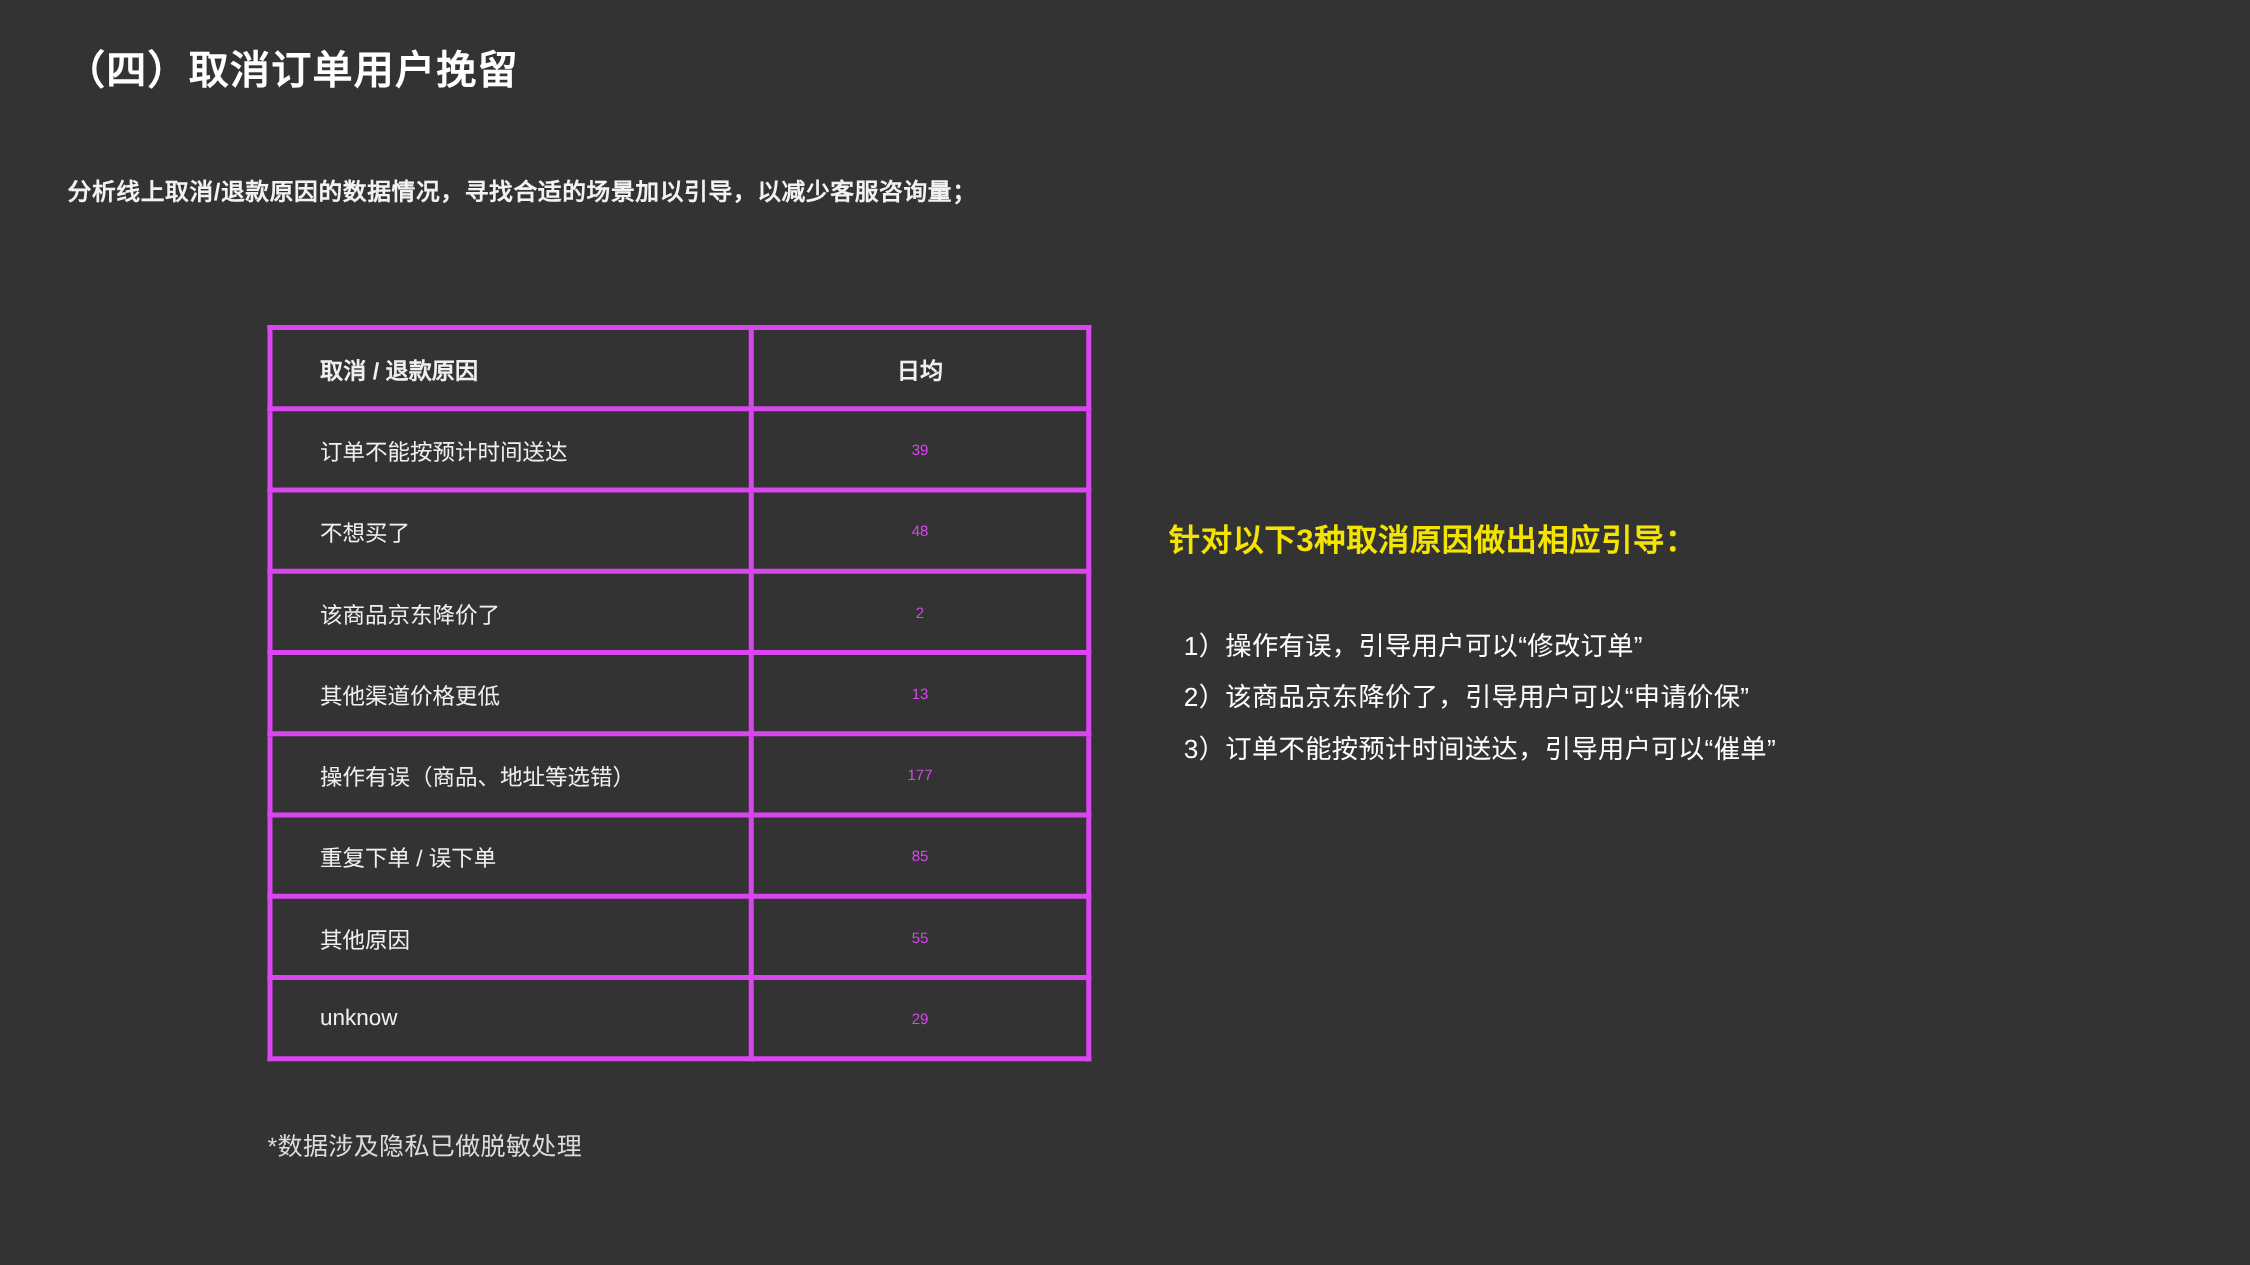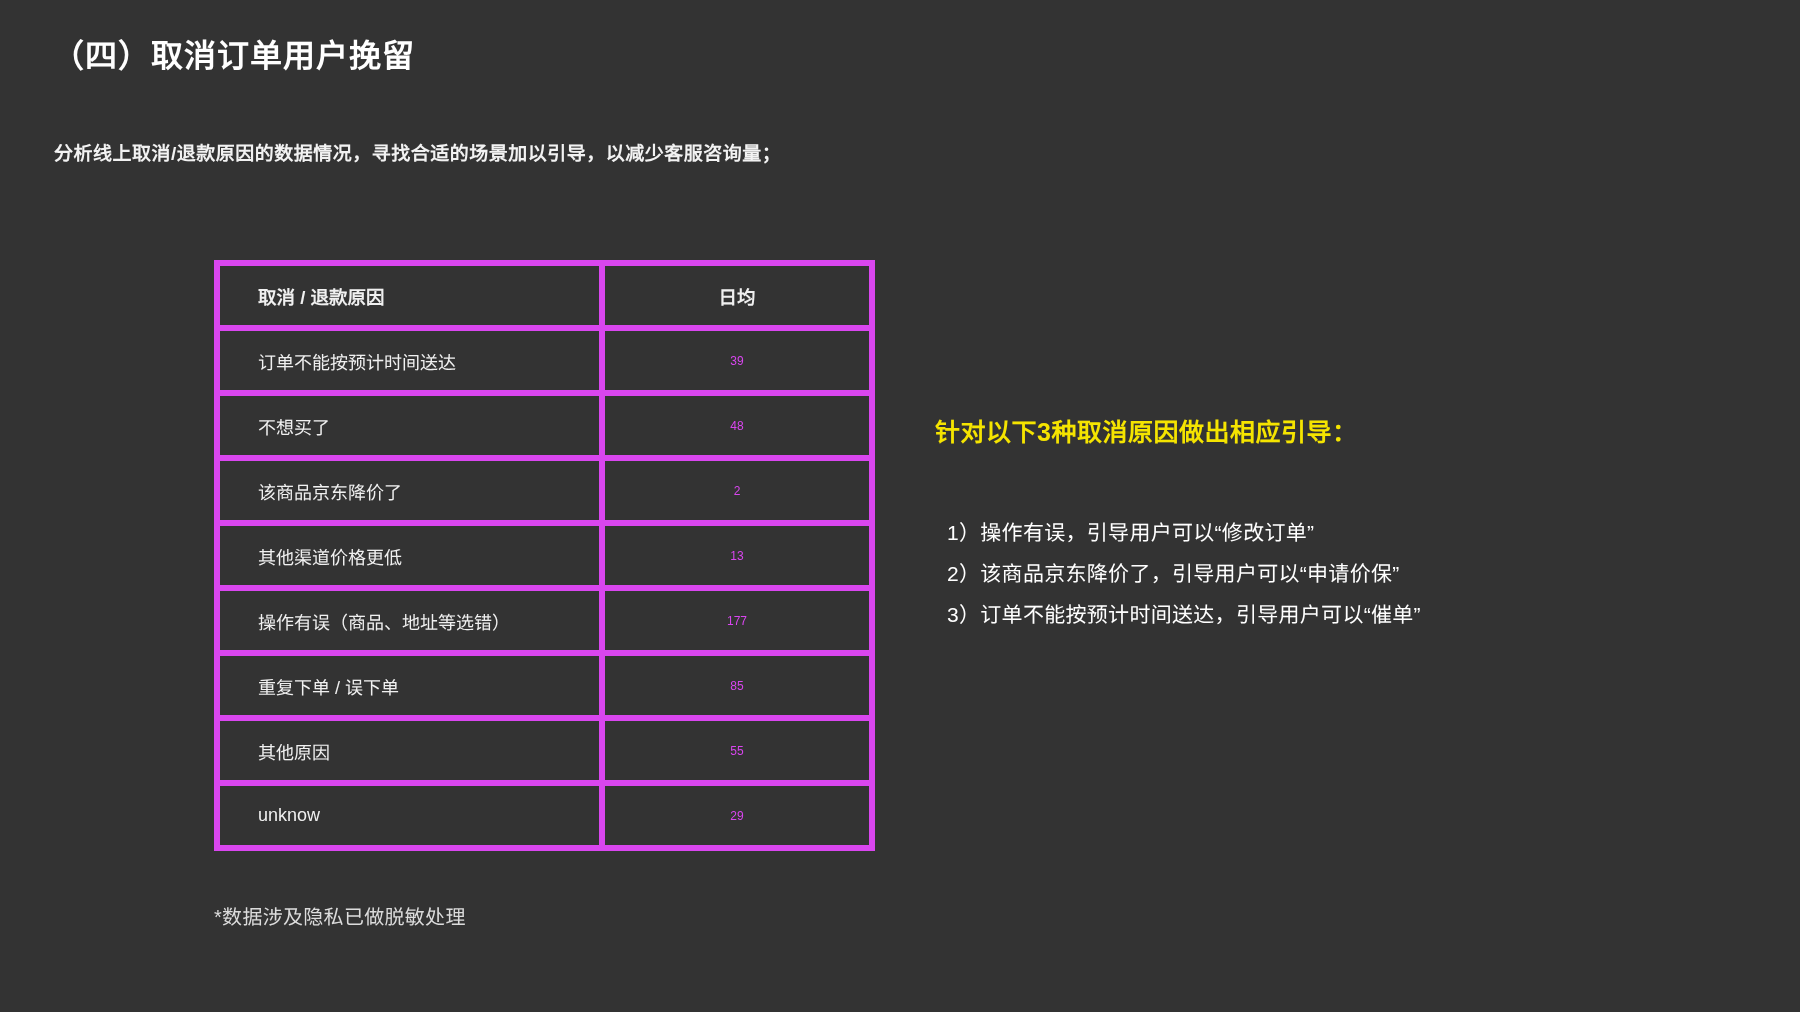--- a/index.html
+++ b/index.html
@@ -51,21 +51,21 @@
     width: 655px;
   }
   table.data-table {
     border-collapse: collapse;
     width: 655px;
     table-layout: fixed;
     background: transparent;
   }
   table.data-table th,
   table.data-table td {
-    border: 6px solid #d946ef;
+    border: 4px solid #d946ef;
     height: 65px;
     padding: 0 0 0 38px;
     font-size: 18px;
     font-weight: 400;
     color: #f0f0f0;
     vertical-align: middle;
     box-sizing: border-box;
   }
   table.data-table th {
     font-weight: 700;
@@ -102,21 +102,21 @@
     left: 935px;
     top: 412px;
     width: 780px;
   }
   .right-heading {
     font-size: 25px;
     font-weight: 700;
     color: #f5e400;
     letter-spacing: 0.5px;
     white-space: nowrap;
-    margin-bottom: 65px;
+    margin-bottom: 50px;
   }
   .guide-list {
     margin: 12px;
     padding: 0;
     list-style: none;
   }
   .guide-list li {
     font-size: 21px;
     line-height: 1.95;
     color: #ffffff;

